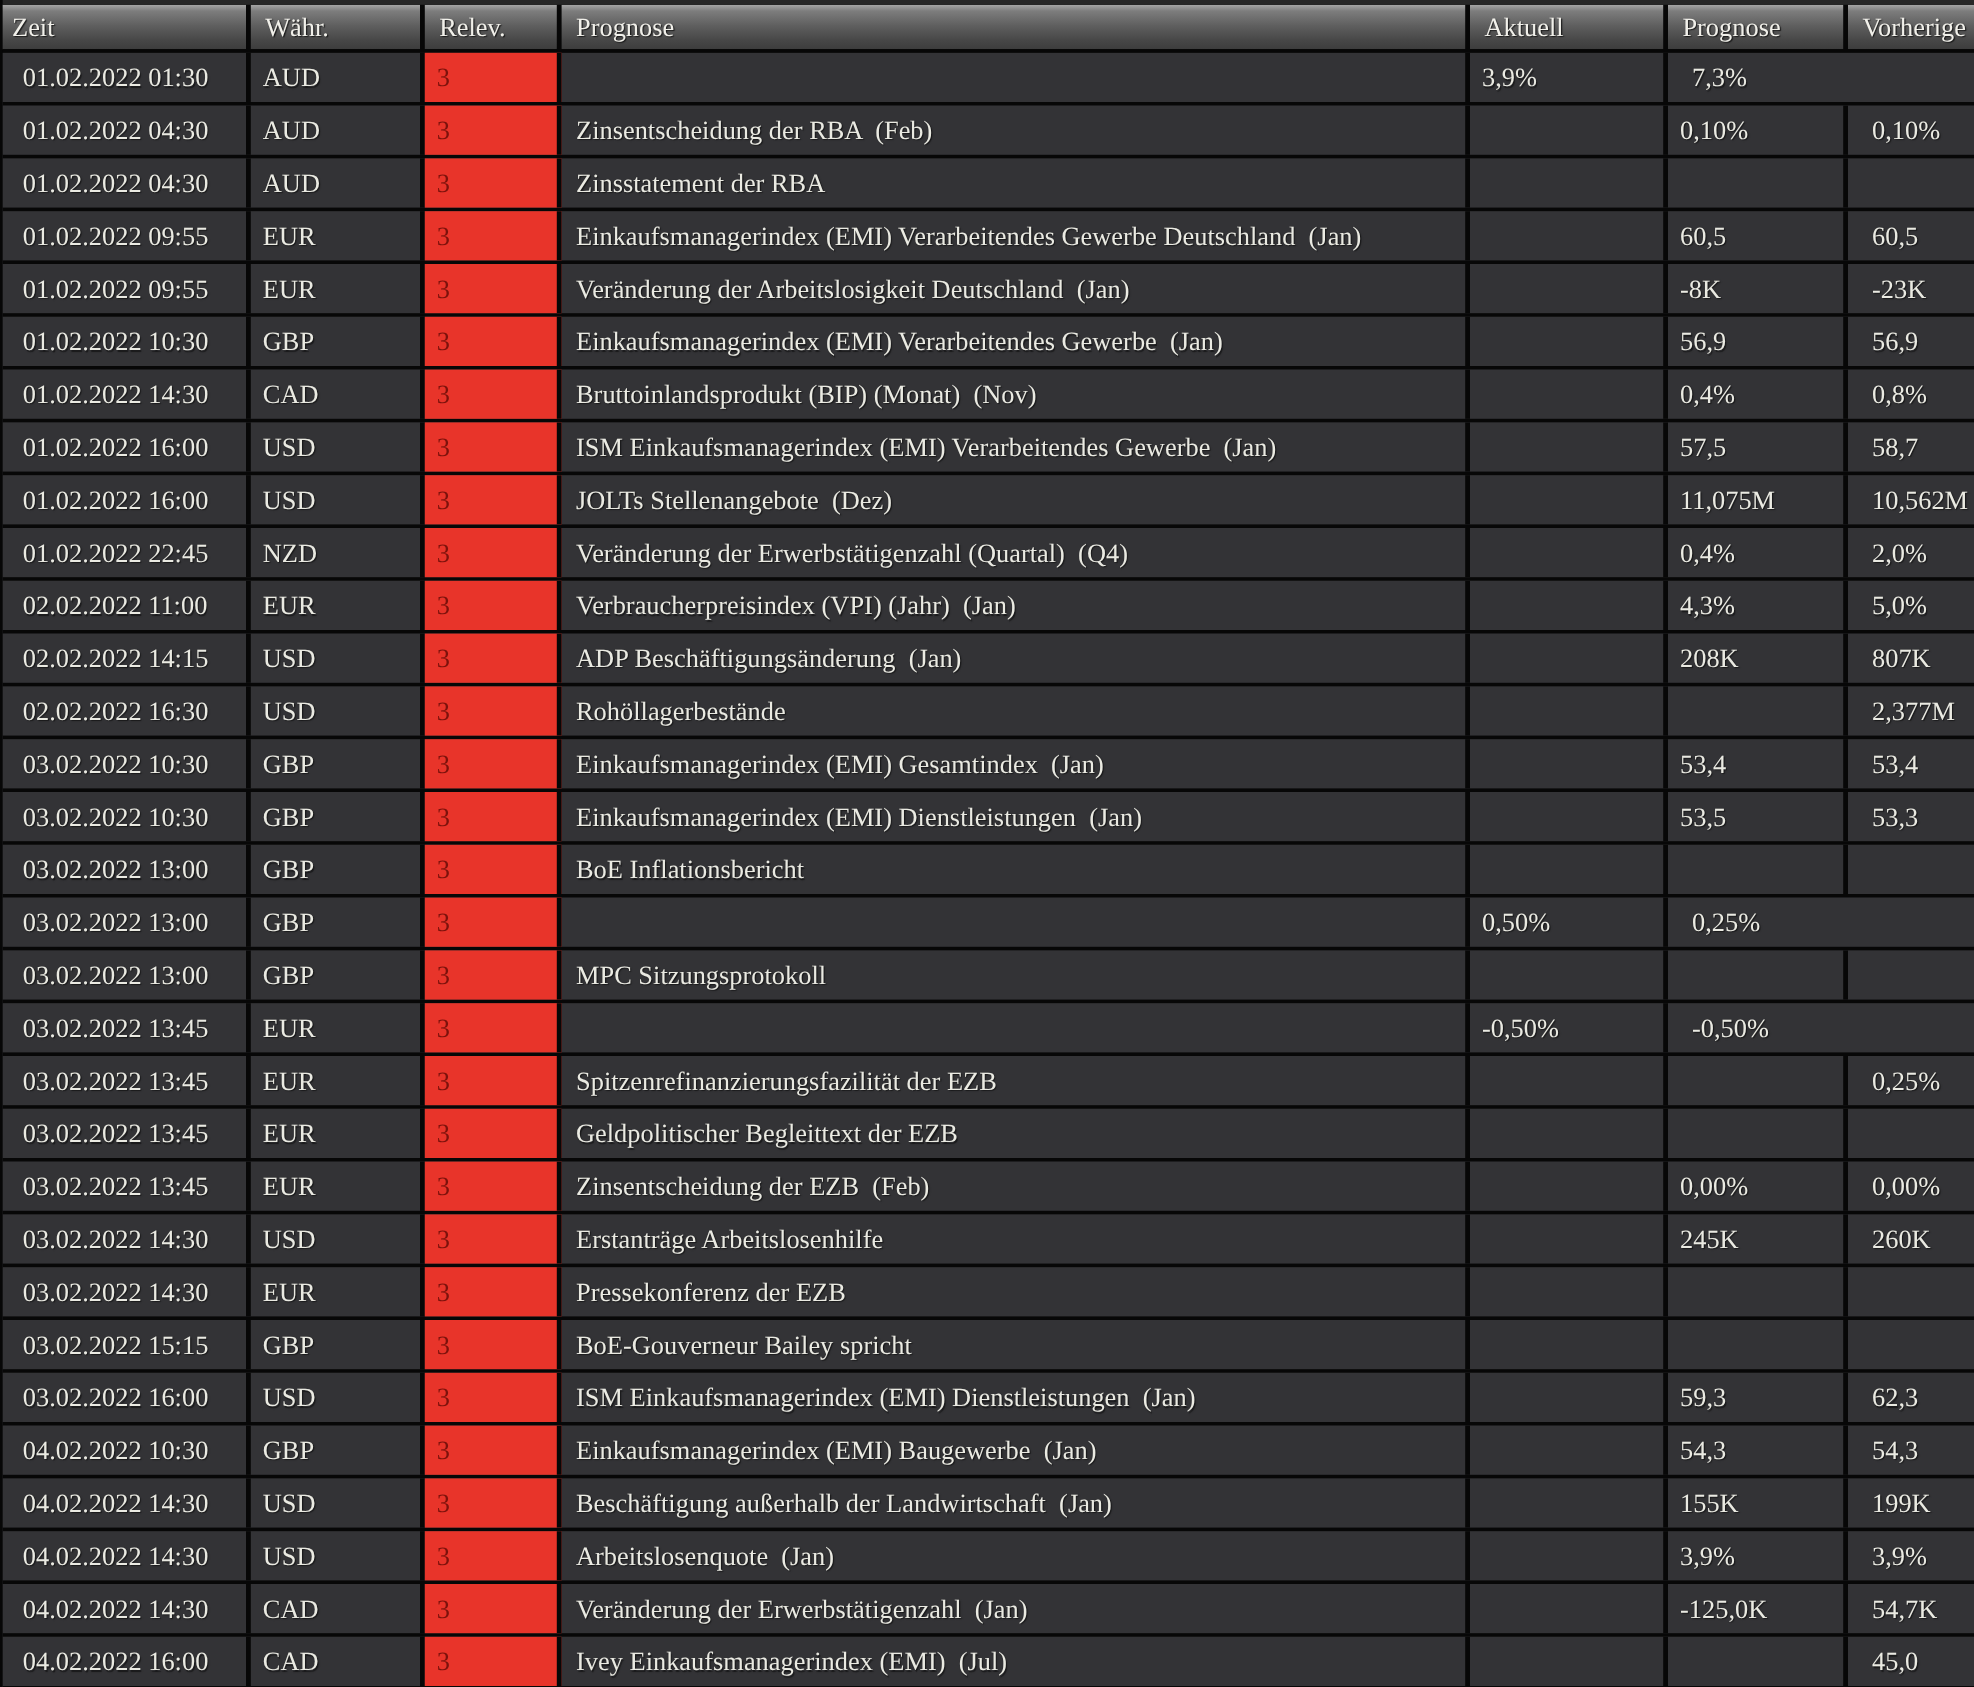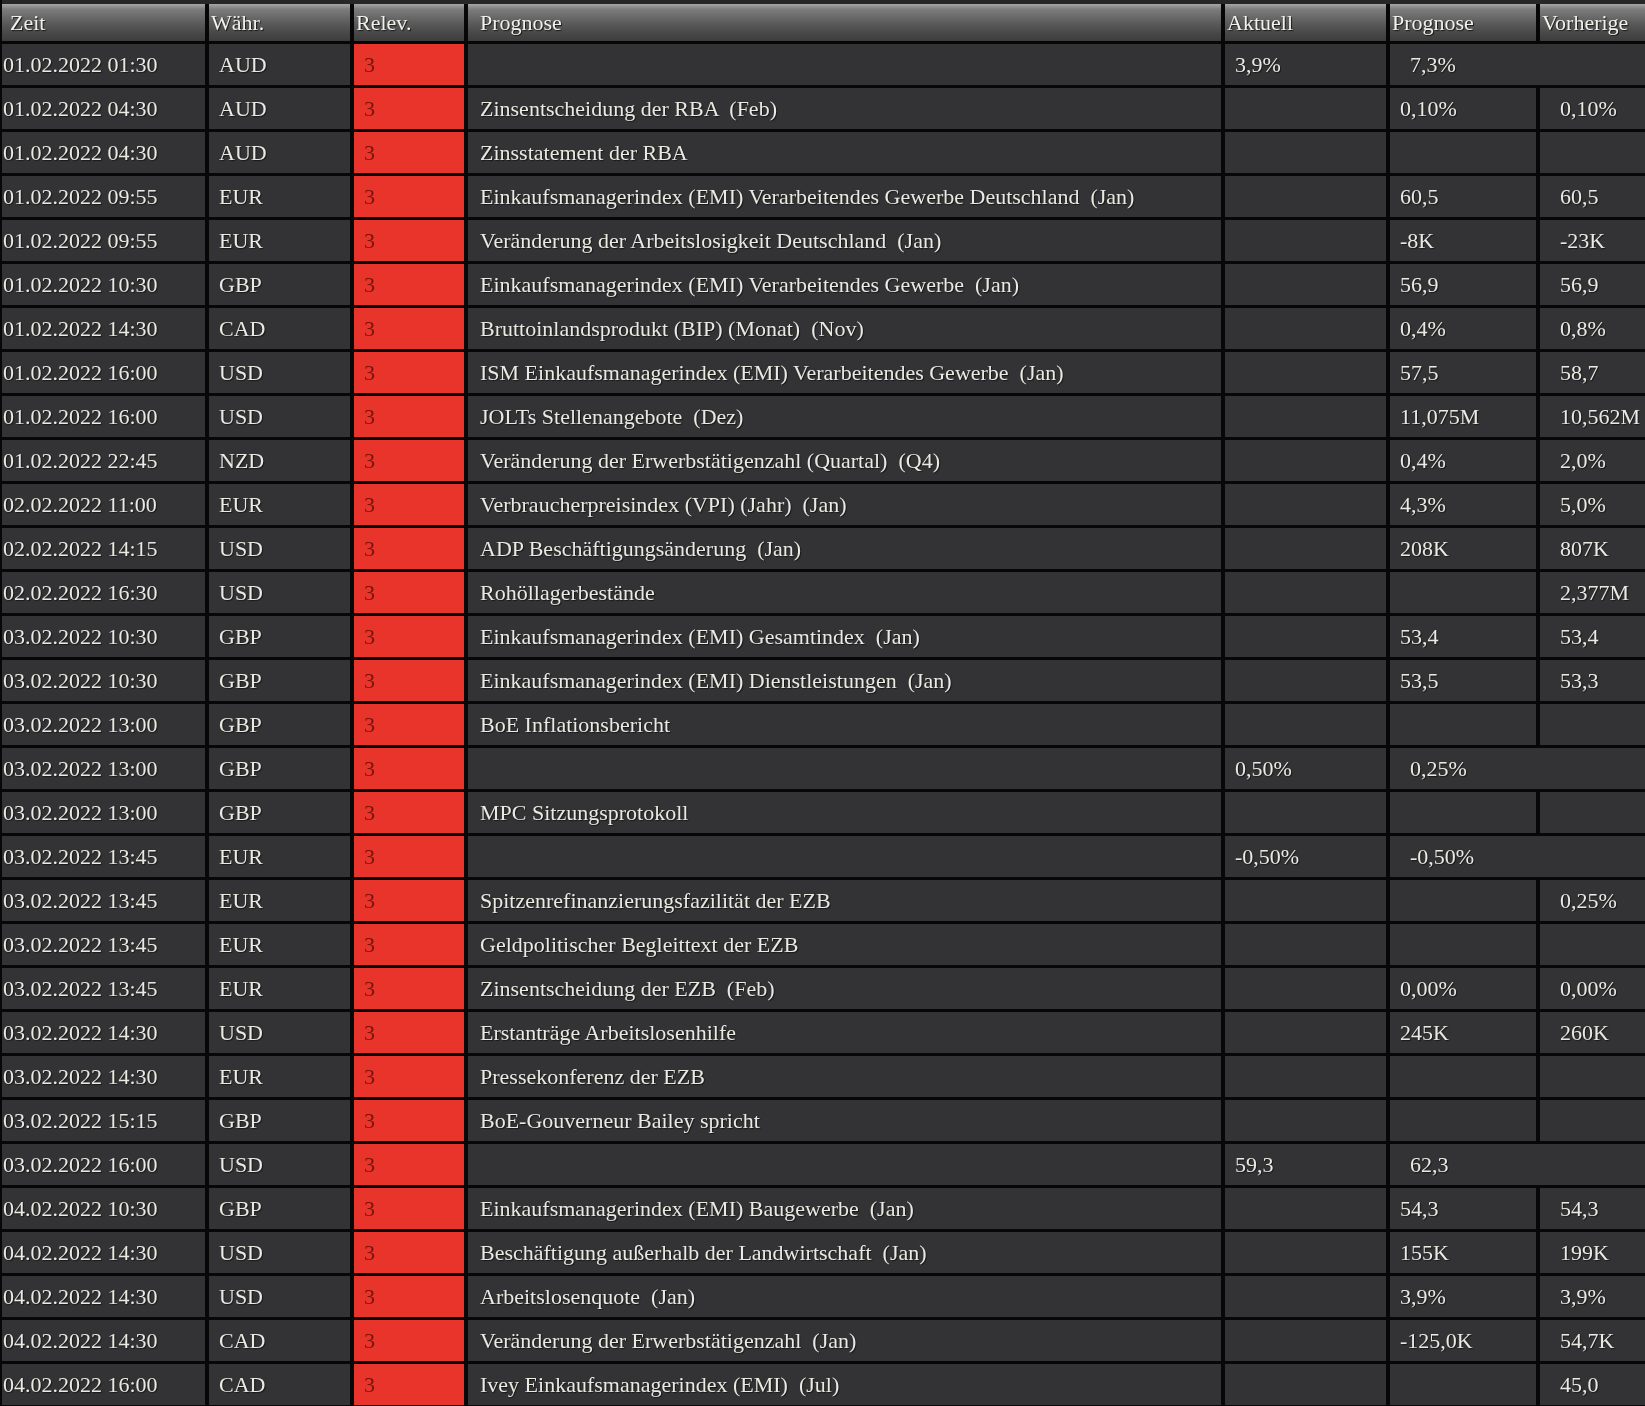--- a/index.html
+++ b/index.html
@@ -24,39 +24,39 @@
     box-sizing:border-box;
   }
   .hrow{
     height:44px;
     border-top:4px solid #272727;
     border-bottom:3px solid var(--border);
     background:linear-gradient(to bottom,#a6a6a6 0%,#7d7d7d 14%,#5e5e5e 48%,#474747 80%,#3d3d3d 100%);
   }
   .hcell{
     display:flex;align-items:center;box-sizing:border-box;
-    padding-left:2px;border-right:4px solid var(--border);
+    padding-left:12px;border-right:4px solid var(--border);
     color:var(--header-text);
     text-shadow:1px 1px 1px rgba(0,0,0,.7);
     cursor:default;
   }
   .hcell:first-child{padding-left:8px;}
   .hcell:last-child{border-right:none;}
   .row{
     height:44px;background:var(--row-bg);
     border-bottom:3px solid var(--border);
   }
   .cell{
     display:flex;align-items:center;box-sizing:border-box;
     padding-left:10px;border-right:4px solid var(--border);
     overflow:hidden;white-space:pre;
     text-shadow:1px 1px 1px rgba(0,0,0,.55);
   }
   .cell:last-child{border-right:none;padding-left:20px;}
-  .c-zeit{padding-left:1px;}
+  .c-zeit{padding-left:17px;}
   .c-ereignis{padding-left:12px;}
   .c-relev{
     background:var(--relevance-bg);
     color:var(--relevance-text);
     text-shadow:none;
   }
 </style>
 </head>
 <body>
 
@@ -315,20 +315,21 @@
     <div class="cell c-ereignis">BoE-Gouverneur Bailey spricht</div>
     <div class="cell c-aktuell"></div>
     <div class="cell c-prognose"></div>
     <div class="cell c-vorherige"></div>
   </div>
 
   <div class="row">
     <div class="cell c-zeit">03.02.2022 16:00</div>
     <div class="cell c-waehr">USD</div>
     <div class="cell c-relev">3</div>
+    <div class="cell c-ereignis">ISM Einkaufsmanagerindex (EMI) Dienstleistungen  (Jan)</div>
     <div class="cell c-aktuell"></div>
     <div class="cell c-prognose">59,3</div>
     <div class="cell c-vorherige">62,3</div>
   </div>
 
   <div class="row">
     <div class="cell c-zeit">04.02.2022 10:30</div>
     <div class="cell c-waehr">GBP</div>
     <div class="cell c-relev">3</div>
     <div class="cell c-ereignis">Einkaufsmanagerindex (EMI) Baugewerbe  (Jan)</div>

